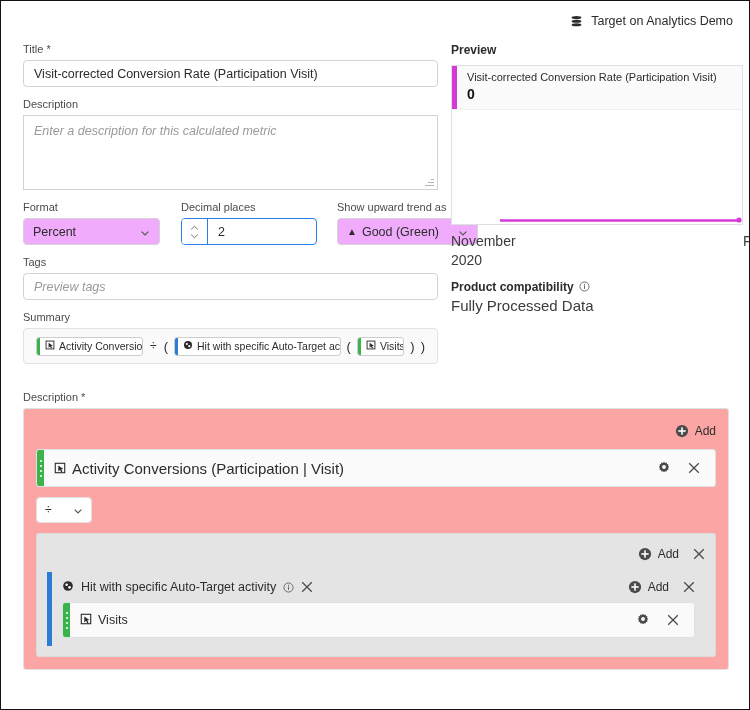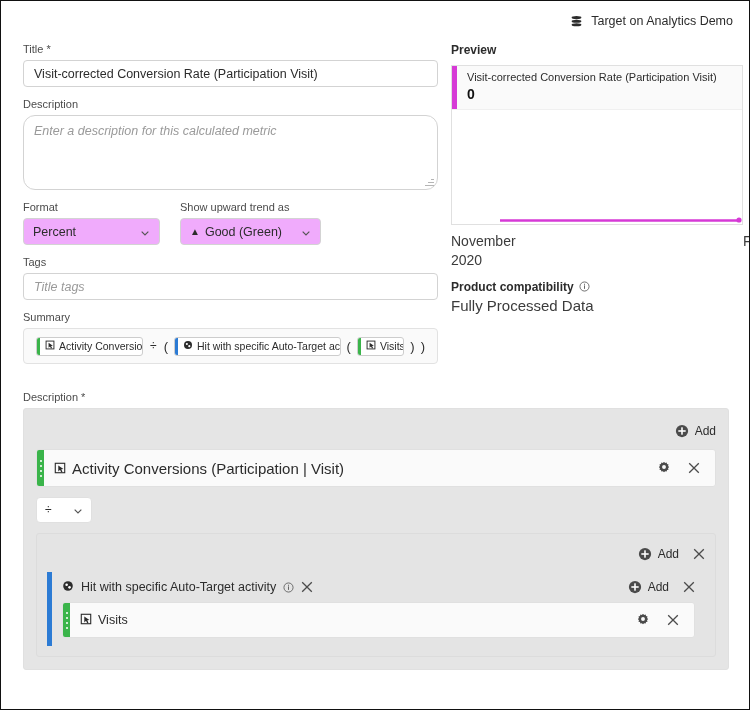--- a/index.html
+++ b/index.html
@@ -39,21 +39,21 @@
     width:415px; height:27px;
     border:1px solid #d3d3d3; border-radius:4px;
     background:#fff;
     padding:0 10px;
     font-size:12.5px; color:#2c2c2c;
     font-family:"Liberation Sans", sans-serif;
     display:flex; align-items:center;
   }
   .textarea {
     width:415px; height:75px;
-    border:1px solid #d3d3d3; border-radius:12px;
+    border:1px solid #d3d3d3; border-radius:0;
     background:#fff; padding:8px 10px;
     font-size:12.5px; color:#9a9a9a; font-style:italic;
     position:relative;
   }
   .resize-grip {
     position:absolute; right:3px; bottom:3px; width:9px; height:9px;
   }
   .resize-grip i {
     position:absolute; right:0; background:#b5b5b5; height:1px;
   }
@@ -101,21 +101,21 @@
   }
   .pill .bar { width:3px; height:100%; flex:none; }
   .pill .body { display:flex; align-items:center; gap:4px; padding:0 6px 0 5px; }
   .paren { font-size:13px; color:#2c2c2c; }
   .divsym { font-size:12px; color:#2c2c2c; padding:0 1px; }
 
   
   .def-outer {
     width:706px;
     border:1px solid #e0e0e0; border-radius:3px;
-    background:#e5e5e5;
+    background:#fca5a5;
     padding:10px 12px 12px 12px;
   }
   .addrow { display:flex; align-items:center; justify-content:flex-end; gap:14px; height:24px; }
   .addbtn { display:inline-flex; align-items:center; gap:6px; font-size:12px; color:#2c2c2c; }
   .plus-icon { width:14px; height:14px; display:inline-block; }
   .x-icon { width:12px; height:12px; display:inline-block; }
   .gear-icon { width:14px; height:14px; display:inline-block; }
 
   .metric-row {
     display:flex; align-items:center;
@@ -232,40 +232,54 @@
         <div class="select" style="width:137px;">
           <span class="label">Percent</span>
           <span class="chev">
             <svg width="10" height="10" viewBox="0 0 12 12">
                 <path d="M2 4.3 L6 8.3 L10 4.3" stroke="#555" stroke-width="1.4" fill="none"></path>
               </svg>
           </span>
         </div>
       </div>
 
+      <div class="fld" style="width:139px; margin-left:21px;">
+        <div class="fieldlabel">Decimal places</div>
+        <div class="stepper">
+          <div class="arrows">
+            <svg width="9" height="6" viewBox="0 0 12 7">
+                <path d="M1.5 5.4 L6 1.2 L10.5 5.4" stroke="#666" stroke-width="1.2" fill="none"></path>
+              </svg>
+            <svg width="9" height="6" viewBox="0 0 12 7">
+                <path d="M1.5 1.6 L6 5.8 L10.5 1.6" stroke="#666" stroke-width="1.2" fill="none"></path>
+              </svg>
+          </div>
+          <div class="num">2</div>
+        </div>
+      </div>
 
       <div class="fld" style="width:141px; margin-left:20px;">
         <div class="fieldlabel">Show upward trend as</div>
         <div class="select" style="width:141px;">
           <span class="label">
             <span style="font-size:10px;">▲</span>
             <span>Good (Green)</span>
           </span>
           <span class="chev">
             <svg width="10" height="10" viewBox="0 0 12 12">
                 <path d="M2 4.3 L6 8.3 L10 4.3" stroke="#555" stroke-width="1.4" fill="none"></path>
               </svg>
           </span>
         </div>
       </div>
     </div>
 
     <div class="fieldlabel gap-t">Tags</div>
     <div class="textinput">
-      <span style="color:#9a9a9a;font-style:italic;">Title tags</span>
+      <span style="color:#9a9a9a;font-style:italic;">Preview tags</span>
     </div>
 
     <div class="fieldlabel gap-t">Summary</div>
     <div class="summary-box">
 
       <span class="pill">
         <span class="bar" style="background:#3ab44a;"></span>
         <span class="body">
           <span>
             <svg width="10" height="10" viewBox="0 0 14 14">

